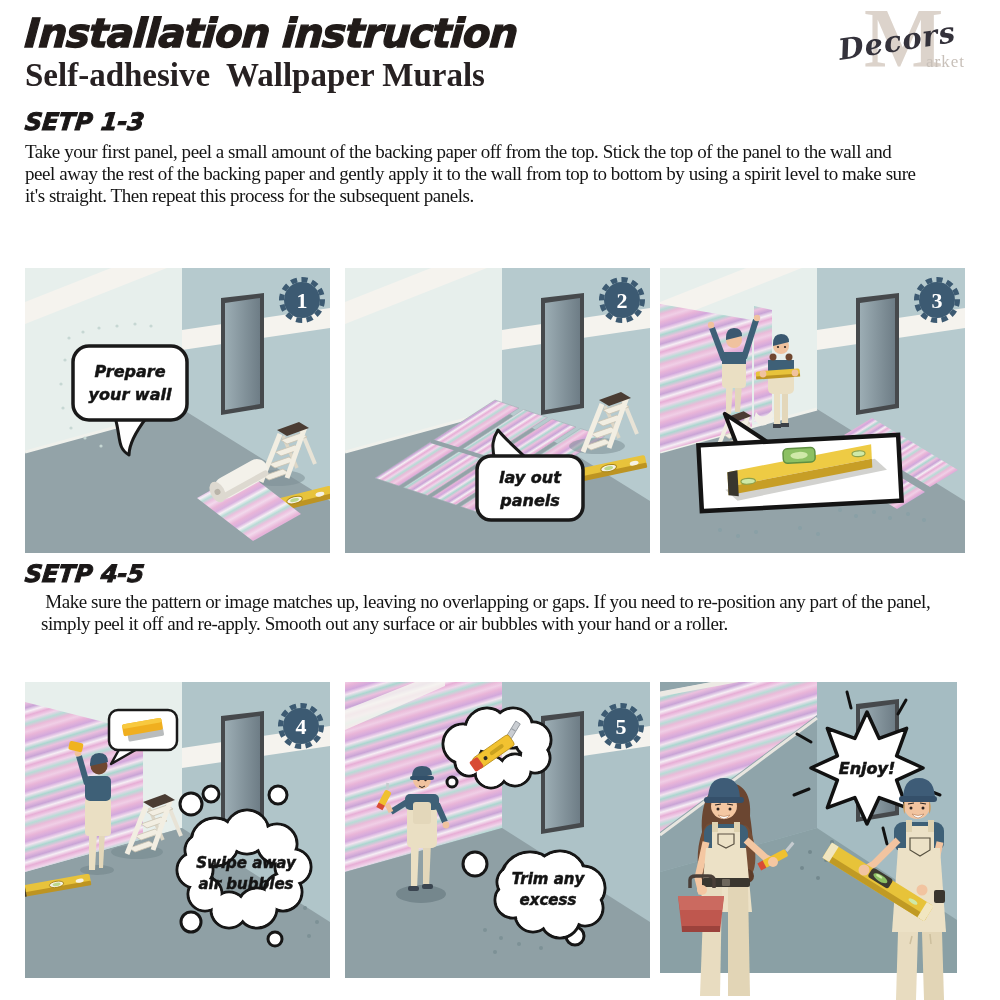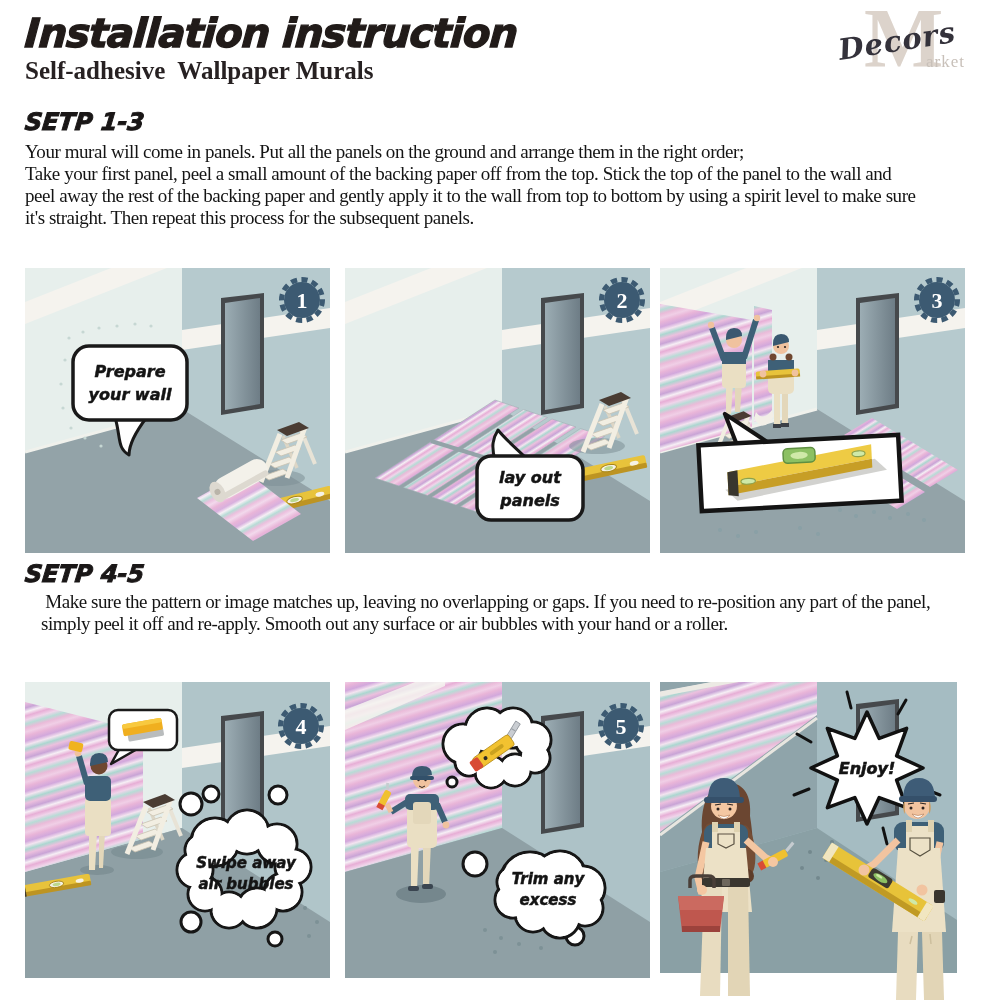--- a/index.html
+++ b/index.html
@@ -2,21 +2,21 @@
 <html><head>
 <meta charset="utf-8">
 <style>
   html,body{margin:0;padding:0;}
   body{width:1000px;height:1000px;position:relative;background:#ffffff;overflow:hidden;
        font-family:"Liberation Serif",serif;color:#1b1b1b;}
   .abs{position:absolute;}
   .title{left:25px;top:10px;font-family:"DejaVu Sans",sans-serif;font-style:italic;font-weight:bold;
          font-size:40px;letter-spacing:-1px;color:#211b19;-webkit-text-stroke:1.3px #211b19;
          transform:skewX(-4deg);transform-origin:left;}
-  .subtitle{left:25px;top:57px;font-family:"Liberation Serif",serif;font-weight:bold;font-size:25px;
+  .subtitle{left:25px;top:57px;font-family:"Liberation Serif",serif;font-weight:bold;font-size:33px;
             color:#272122;white-space:pre;}
   .logo{left:838px;top:4px;width:155px;height:86px;}
   .logo-m{position:absolute;left:26px;top:-14px;font-family:"Liberation Serif",serif;font-weight:bold;
           font-size:84px;color:#dcd3cb;}
   .logo-script{position:absolute;left:0px;top:20px;font-family:"DejaVu Serif",serif;font-style:italic;
                font-weight:bold;font-size:29px;color:#34323b;transform:rotate(-9deg);letter-spacing:1px;}
   .logo-rest{position:absolute;left:88px;top:48px;font-family:"Liberation Serif",serif;font-size:17px;
              color:#c8c0b9;letter-spacing:1px;}
   .step-heading{font-family:"DejaVu Sans",sans-serif;font-style:italic;font-weight:bold;font-size:24px;
                 color:#1a1717;-webkit-text-stroke:1px #1a1717;transform:skewX(-6deg);transform-origin:left;}
@@ -131,21 +131,20 @@
 <div class="abs title">Installation instruction</div>
 <div class="abs subtitle">Self-adhesive  Wallpaper Murals</div>
 <div class="abs logo">
   <span class="logo-m">M</span>
   <span class="logo-script">Decors</span>
   <span class="logo-rest">arket</span>
 </div>
 
 <div class="abs step-heading sh1">SETP 1-3</div>
 <div class="abs para p1">
-  <span class="pline">Your mural will come in panels. Put all the panels on the ground and arrange them in the right order;</span>
   <span class="pline">Take your first panel, peel a small amount of the backing paper off from the top. Stick the top of the panel to the wall and</span>
   <span class="pline">peel away the rest of the backing paper and gently apply it to the wall from top to bottom by using a spirit level to make sure</span>
   <span class="pline">it's straight. Then repeat this process for the subsequent panels.</span>
 </div>
 
 <div class="panel" style="left:25px;top:268px;height:285px;">
 <svg width="305" height="285" viewBox="0 0 305 285">
   <rect width="305" height="285" fill="#b6cace"></rect>
   <polygon points="0,0 157,0 157,141 0,184" fill="#e7efec"></polygon>
   <polygon points="0,184 157,141 305,233 305,285 0,285" fill="#93a3a8"></polygon>

